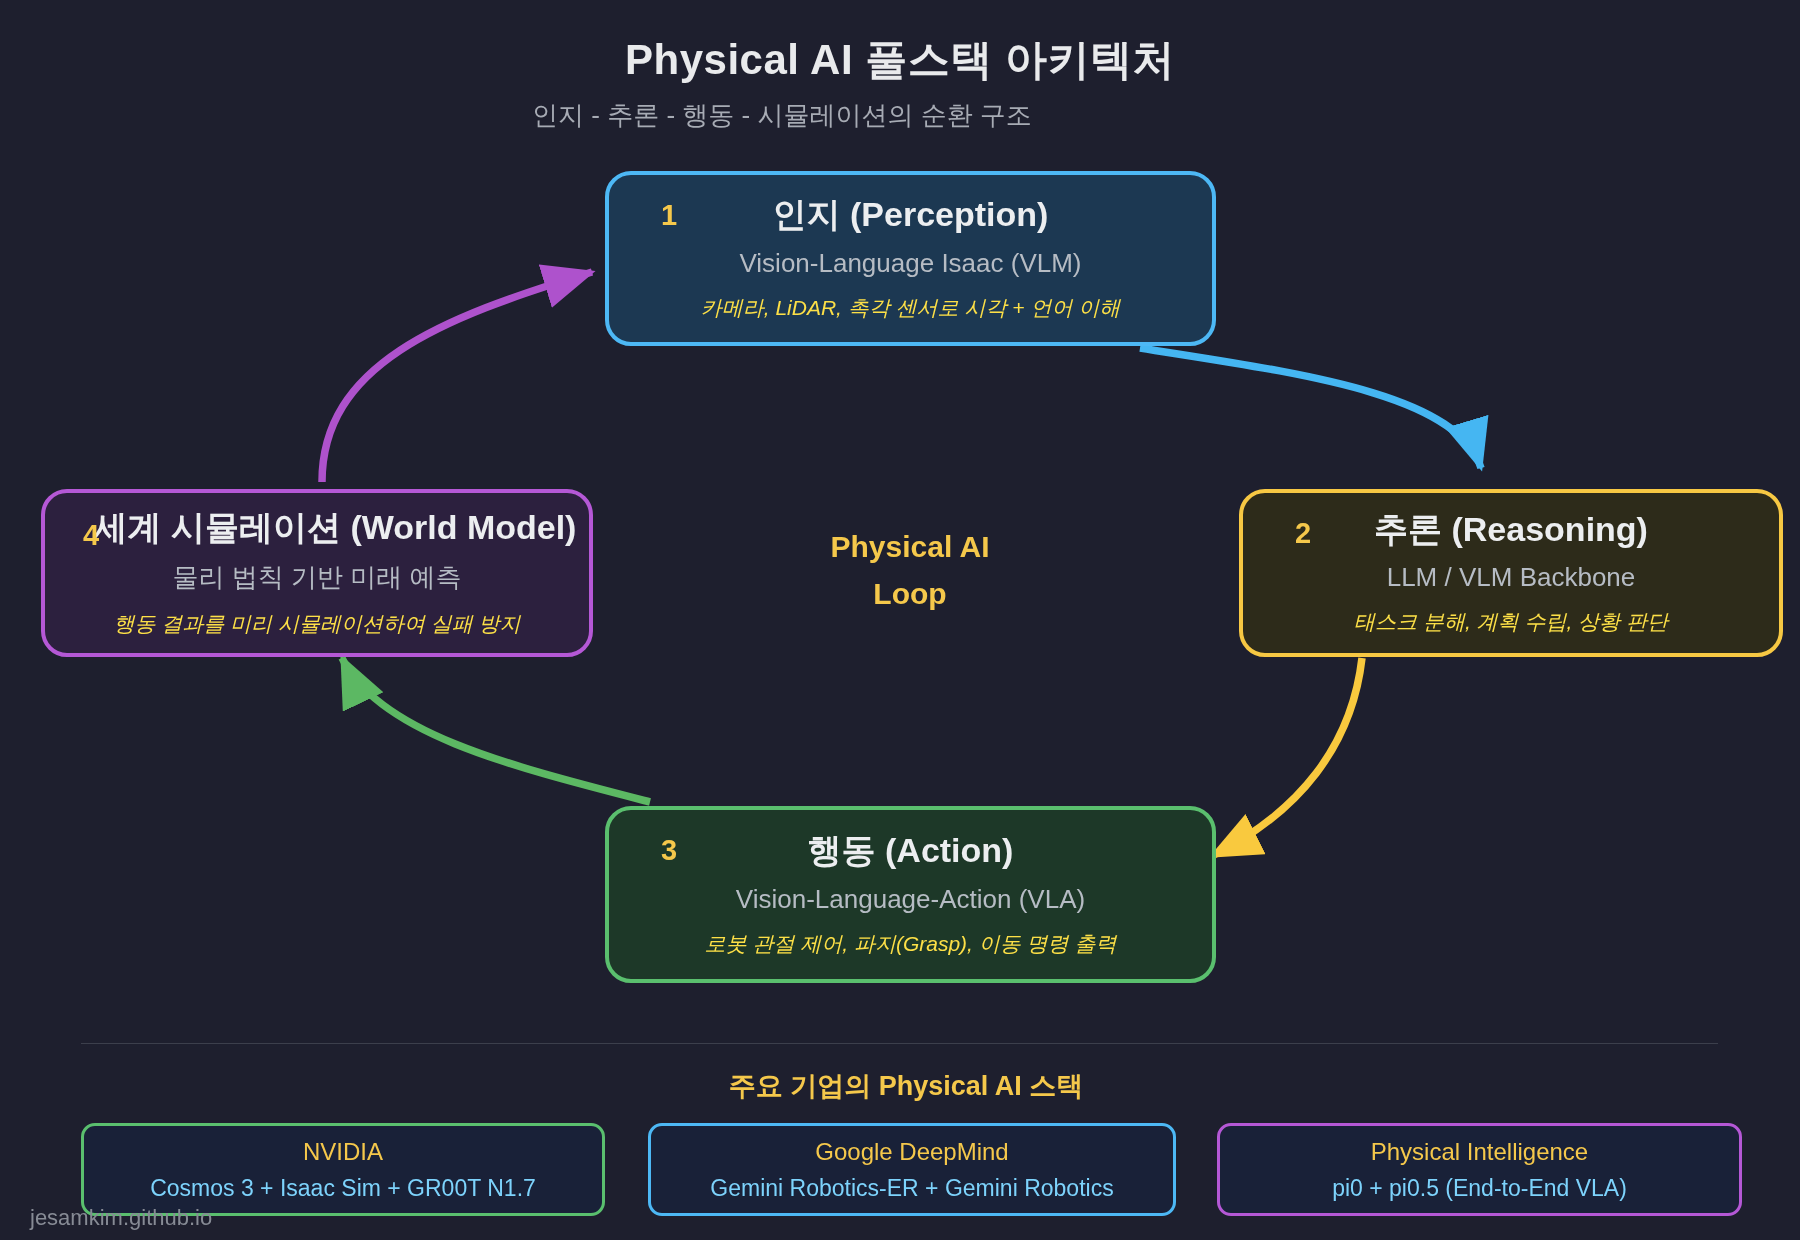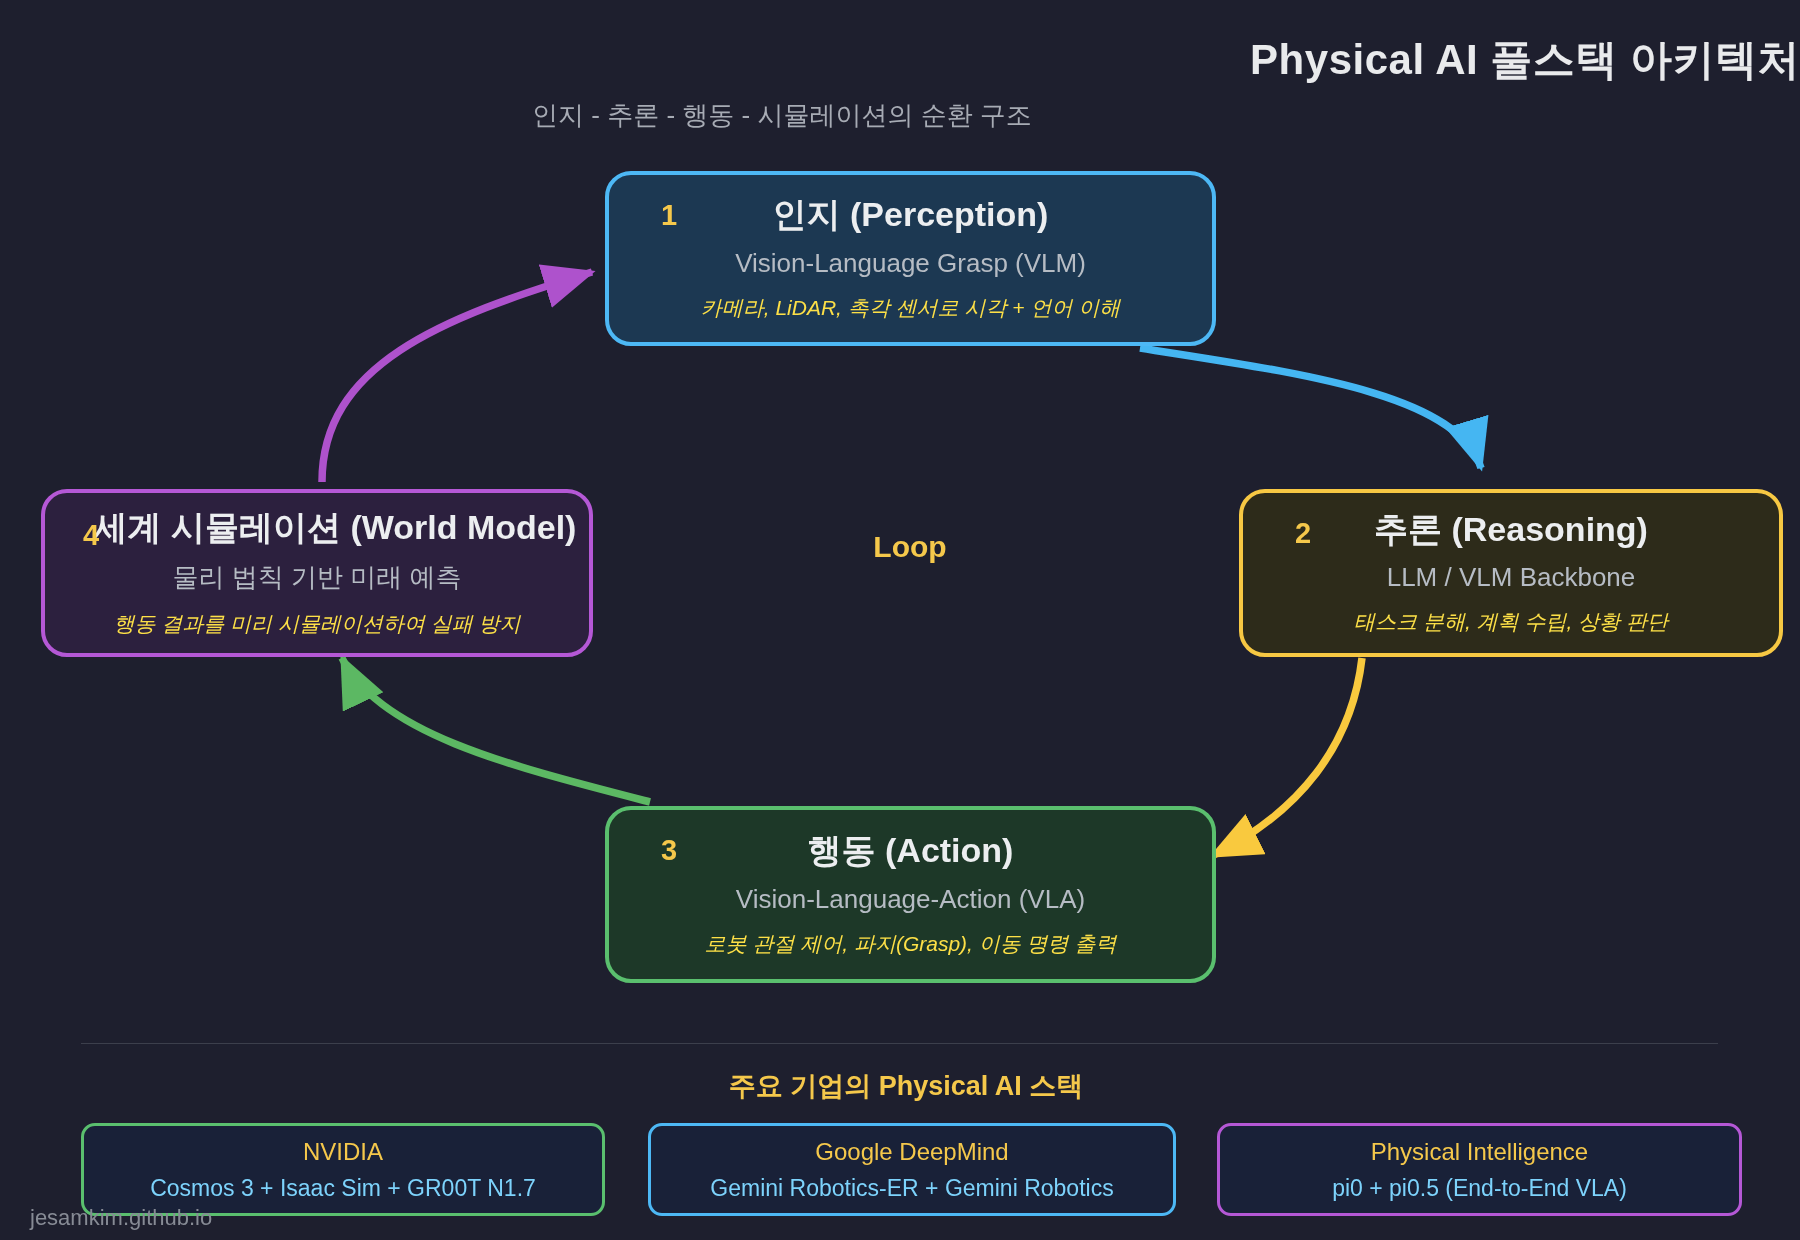--- a/index.html
+++ b/index.html
@@ -4,21 +4,21 @@
 <style>
   html,body{margin:0;padding:0;background:#15161f;}
   .canvas{
     position:relative;width:1800px;height:1240px;overflow:hidden;
     background:#1e1f2e;
     font-family:"Liberation Sans","DejaVu Sans",sans-serif;
     -webkit-font-smoothing:antialiased;
   }
   
   .page-title{
-    position:absolute;top:32px;left:0;width:1800px;text-align:right;
+    position:absolute;top:32px;left:0;width:1800px;text-align:center;
     font-size:42px;font-weight:700;color:#e9eaec;letter-spacing:0.5px;
   }
   .page-subtitle{
     position:absolute;top:98px;left:0;width:1564px;text-align:center;
     font-size:26px;font-weight:400;color:#a7abb4;
   }
   
   svg.arrows{position:absolute;left:0;top:0;width:1800px;height:1240px;pointer-events:none;}
   
   .node{
@@ -88,21 +88,21 @@
     </defs>
     <path d="M 1140 348 C 1290 372, 1458 392, 1481 468" fill="none" stroke="#45b6f2" stroke-width="7.5" marker-end="url(#head-blue)"></path>
     <path d="M 1362 658 C 1352 745, 1300 812, 1212 856" fill="none" stroke="#f9c93e" stroke-width="7.5" marker-end="url(#head-yellow)"></path>
     <path d="M 650 802 C 510 766, 378 733, 342 658" fill="none" stroke="#5cb863" stroke-width="7.5" marker-end="url(#head-green)"></path>
     <path d="M 322 482 C 322 365, 440 318, 592 272" fill="none" stroke="#ae52cc" stroke-width="7.5" marker-end="url(#head-purple)"></path>
   </svg>
 
   <div class="node node-perception">
     <span class="num">1</span>
     <div class="node-title">인지 (Perception)</div>
-    <div class="node-sub">Vision-Language Grasp (VLM)</div>
+    <div class="node-sub">Vision-Language Isaac (VLM)</div>
     <div class="node-detail">카메라, LiDAR, 촉각 센서로 시각 + 언어 이해</div>
   </div>
 
   <div class="node node-reasoning">
     <span class="num">2</span>
     <div class="node-title">추론 (Reasoning)</div>
     <div class="node-sub">LLM / VLM Backbone</div>
     <div class="node-detail">태스크 분해, 계획 수립, 상황 판단</div>
   </div>
 
@@ -114,20 +114,21 @@
   </div>
 
   <div class="node node-world">
     <span class="num">4</span>
     <div class="node-title">세계 시뮬레이션 (World Model)</div>
     <div class="node-sub">물리 법칙 기반 미래 예측</div>
     <div class="node-detail">행동 결과를 미리 시뮬레이션하여 실패 방지</div>
   </div>
 
   <div class="loop-label">
+    <div>Physical AI</div>
     <div>Loop</div>
   </div>
 
   <div class="divider"></div>
   <div class="section-heading">주요 기업의 Physical AI 스택</div>
 
   <div class="company company-nvidia">
     <div class="company-name">NVIDIA</div>
     <div class="company-stack">Cosmos 3 + Isaac Sim + GR00T N1.7</div>
   </div>

